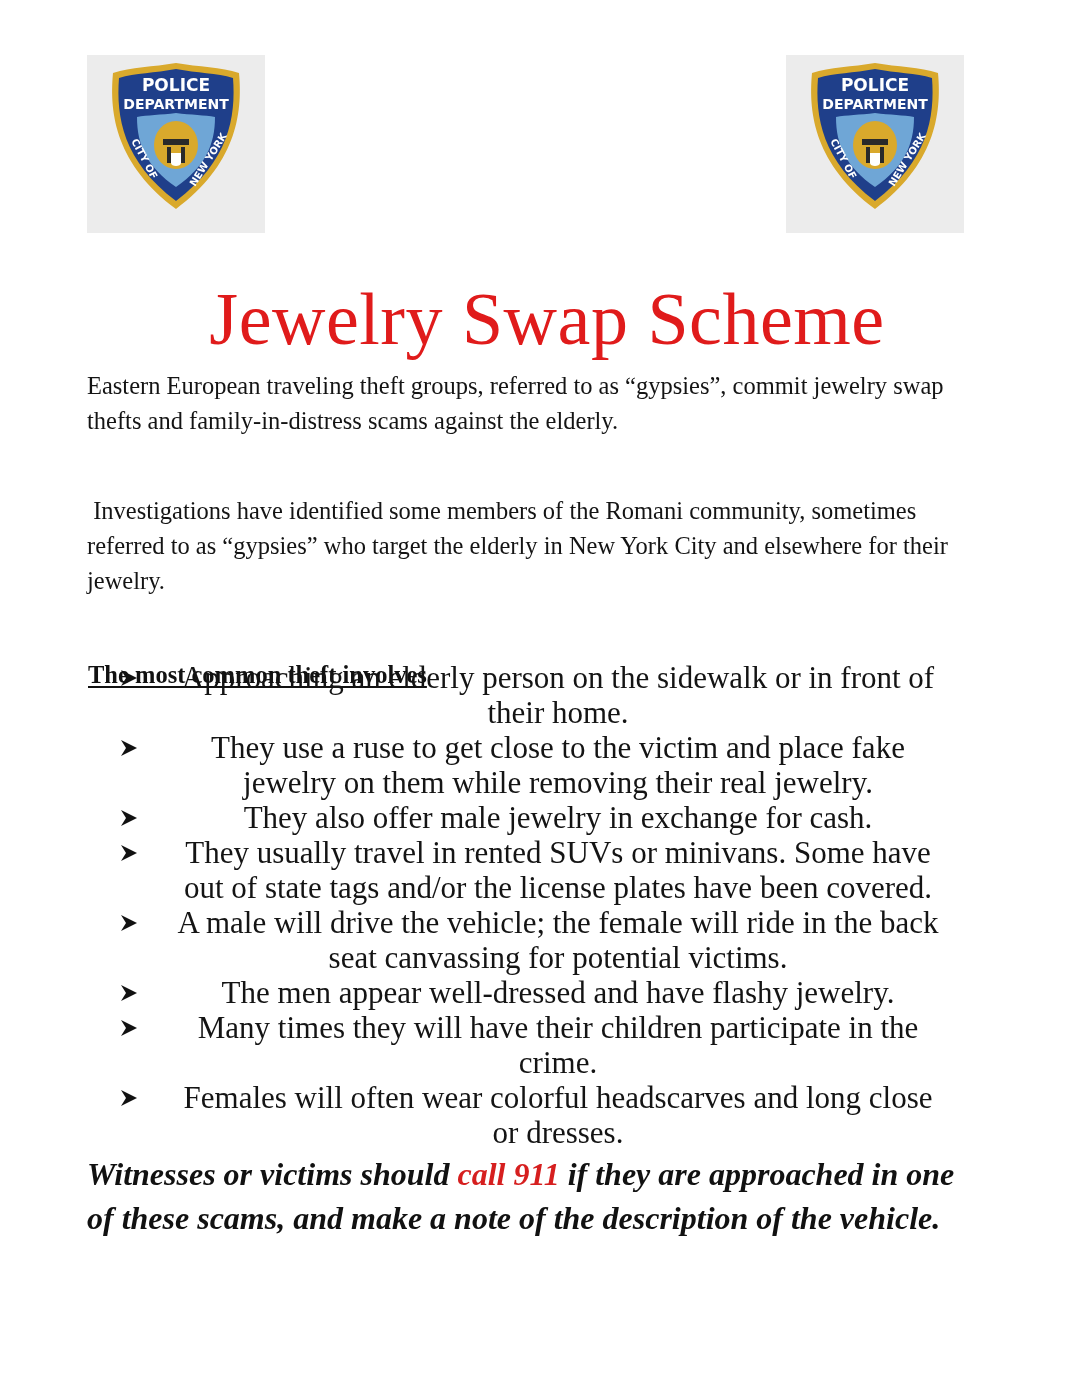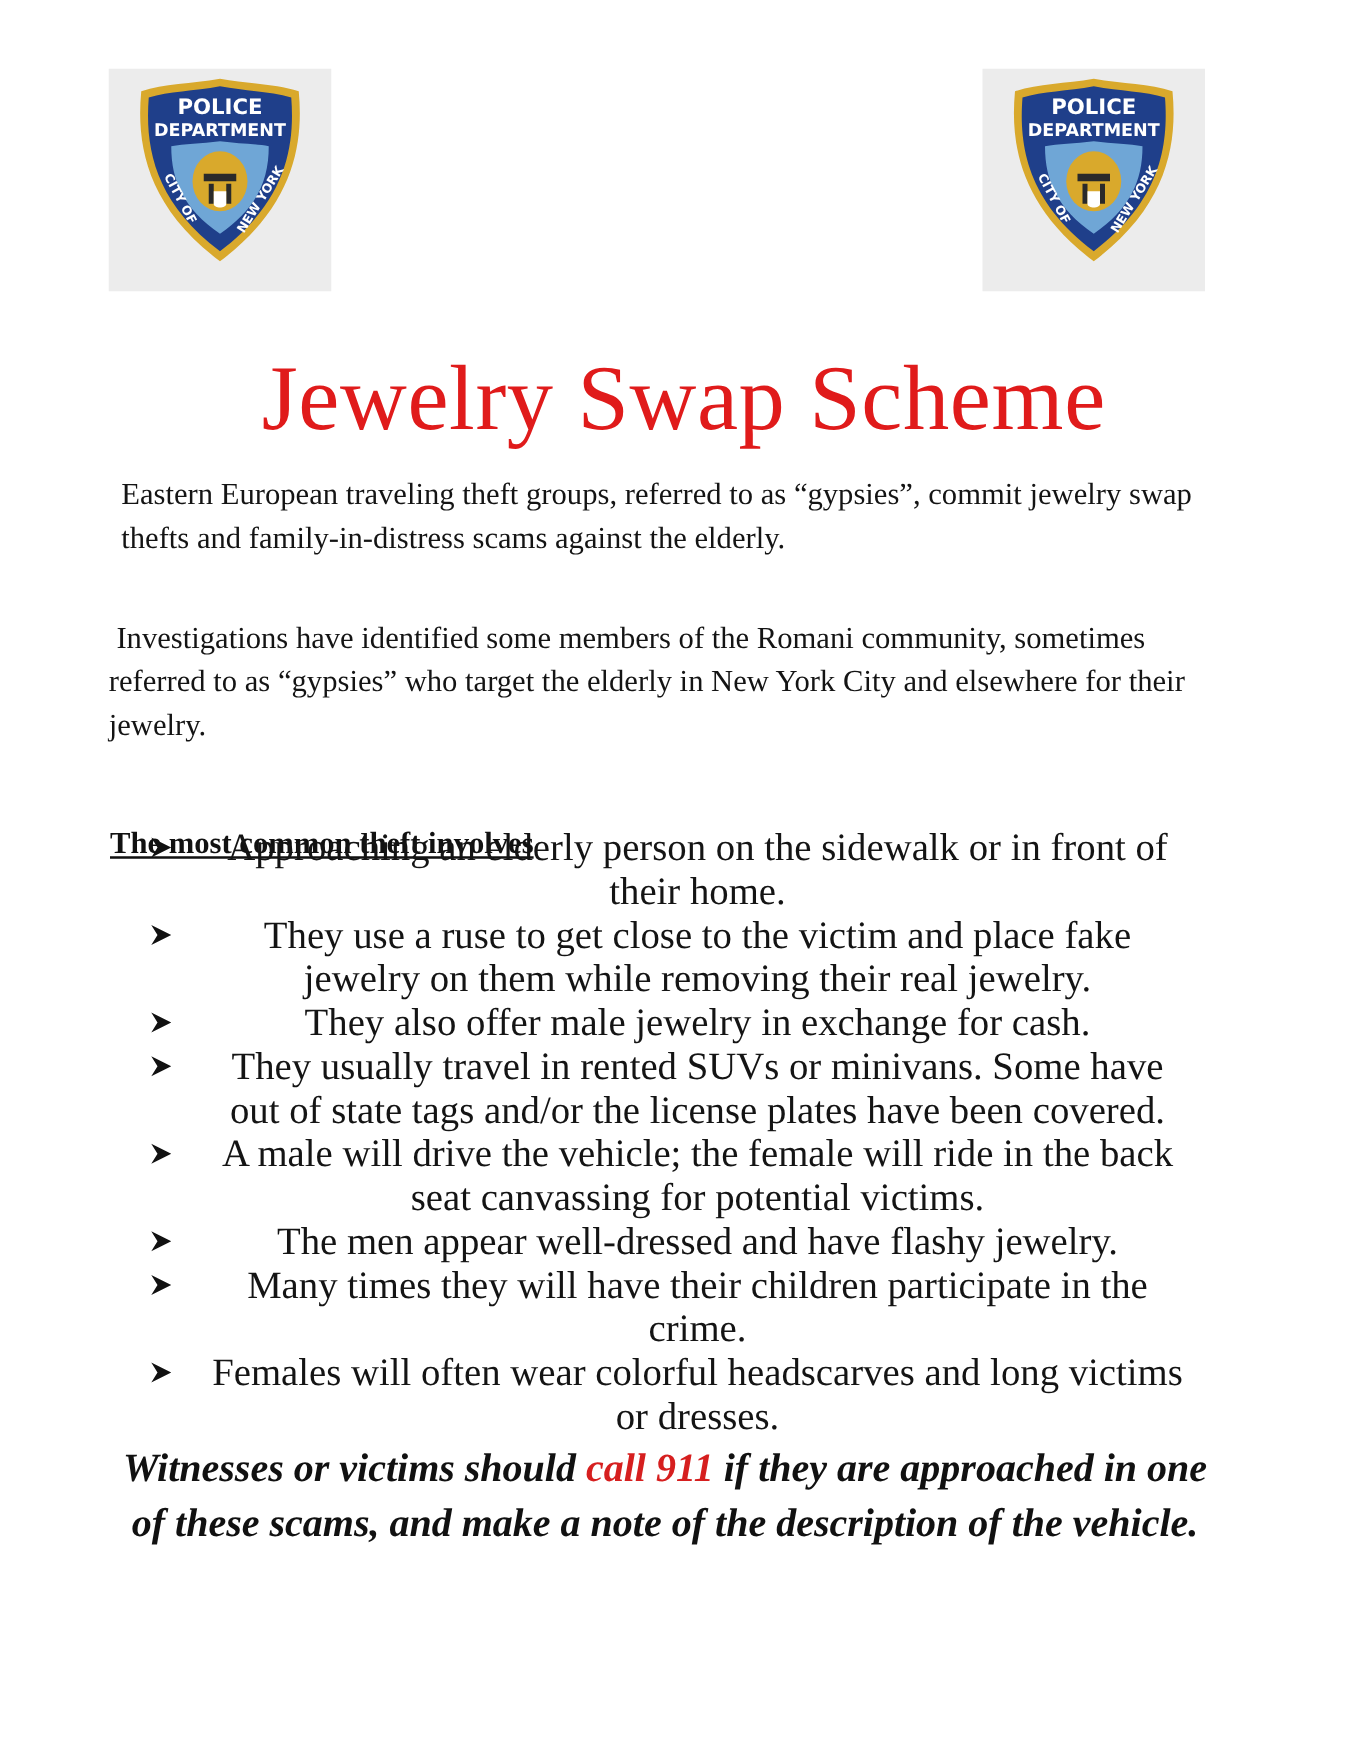--- a/index.html
+++ b/index.html
@@ -93,21 +93,20 @@
     .callout {
       position: absolute;
       left: 87px;
       top: 1152px;
       width: 890px;
       font-size: 32px;
       line-height: 44px;
       font-weight: bold;
       font-style: italic;
       color: #111;
-      text-align: center;
     }
     .callout .highlight { color: #d61f1f; }
   </style>
 </head>
 <body>
 
 <div class="badge-box badge-left">
   <svg viewBox="0 0 162 162">
     <path d="M81 8 C58 12 36 12 18 18 C14 60 22 110 81 154 C140 110 148 60 144 18 C126 12 104 12 81 8 Z" fill="#d9a92c"></path>
     <path d="M81 14 C60 18 40 18 24 23 C21 62 28 106 81 146 C134 106 141 62 138 23 C122 18 102 18 81 14 Z" fill="#1f3f8a"></path>
@@ -136,21 +135,21 @@
     <path d="M76 98 h10 v10 c0 4 -10 4 -10 0 Z" fill="#ffffff"></path>
     <text x="81" y="36" text-anchor="middle" font-family="DejaVu Sans, sans-serif" font-weight="bold" font-size="17" fill="#ffffff">POLICE</text>
     <text x="81" y="54" text-anchor="middle" font-family="DejaVu Sans, sans-serif" font-weight="bold" font-size="14" fill="#ffffff">DEPARTMENT</text>
     <text x="36" y="86" font-family="DejaVu Sans, sans-serif" font-weight="bold" font-size="10" fill="#ffffff" transform="rotate(62 36 86)">CITY OF</text>
     <text x="100" y="132" font-family="DejaVu Sans, sans-serif" font-weight="bold" font-size="10" fill="#ffffff" transform="rotate(-58 100 132)">NEW YORK</text>
   </svg>
 </div>
 
 <h1 class="title" style="margin:16px;font-weight:normal;">Jewelry Swap Scheme</h1>
 
-<p class="para para-1" style="margin:10px;">Eastern European traveling theft groups, referred to as “gypsies”, commit jewelry swap thefts and family-in-distress scams against the elderly.</p>
+<p class="para para-1" style="margin:0;">Eastern European traveling theft groups, referred to as “gypsies”, commit jewelry swap thefts and family-in-distress scams against the elderly.</p>
 <p class="para para-2" style="margin:0;">&nbsp;Investigations have identified some members of the Romani community, sometimes referred to as “gypsies” who target the elderly in New York City and elsewhere for their jewelry.</p>
 
 <div class="section-heading">The most common theft involves</div>
 
 <ul class="bullet-list">
   <li class="bullet-item">
     <span class="bullet-arrow">
         <svg viewBox="0 0 18 18">
           <path d="M1 1 L17 9 L1 17 L6 9 Z" fill="#111"></path>
         </svg>
@@ -204,17 +203,17 @@
         </svg>
       </span>
     <span>Many times they will have their children participate in the crime.</span>
   </li>
   <li class="bullet-item">
     <span class="bullet-arrow">
         <svg viewBox="0 0 18 18">
           <path d="M1 1 L17 9 L1 17 L6 9 Z" fill="#111"></path>
         </svg>
       </span>
-    <span>Females will often wear colorful headscarves and long victims or dresses.</span>
+    <span>Females will often wear colorful headscarves and long close or dresses.</span>
   </li>
 </ul>
 
 <p class="callout" style="margin:0;"><span>Witnesses or victims should </span><span class="highlight">call 911</span><span> if they are approached in one of these scams, and make a note of the description of the vehicle.</span></p>
 
 </body></html>

